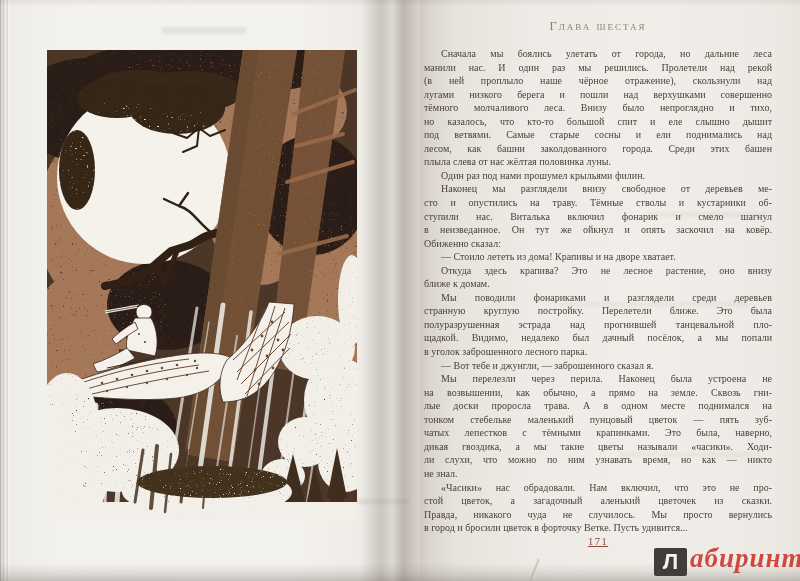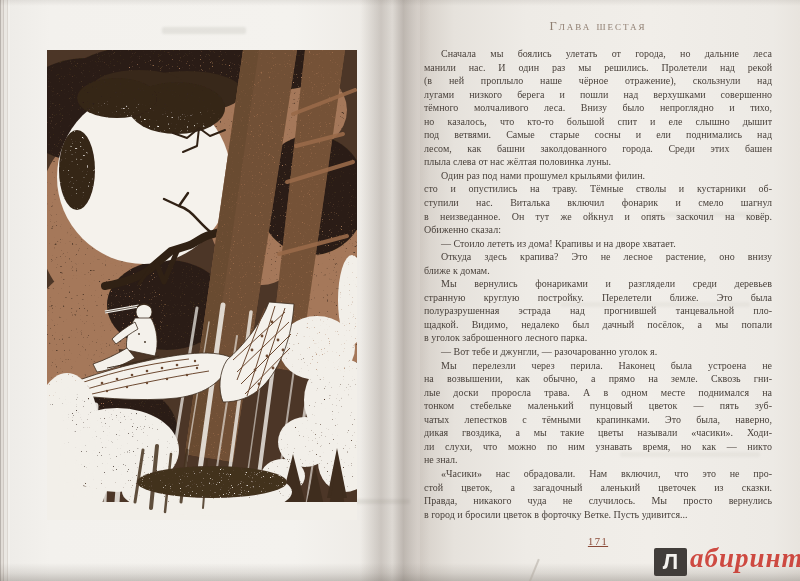--- a/index.html
+++ b/index.html
@@ -258,41 +258,42 @@
         <div class="line">тёмного молчаливого леса. Внизу было непроглядно и тихо,</div>
         <div class="line">но казалось, что кто-то большой спит и еле слышно дышит</div>
         <div class="line">под ветвями. Самые старые сосны и ели поднимались над</div>
         <div class="line">лесом, как башни заколдованного города. Среди этих башен</div>
         <div class="line last">плыла слева от нас жёлтая половинка луны.</div>
       </div>
       <div class="para">
         <div class="line first last">Один раз под нами прошумел крыльями филин.</div>
       </div>
       <div class="para">
+        <div class="line first">Наконец мы разглядели внизу свободное от деревьев ме-</div>
         <div class="line">сто и опустились на траву. Тёмные стволы и кустарники об-</div>
         <div class="line">ступили нас. Виталька включил фонарик и смело шагнул</div>
         <div class="line">в неизведанное. Он тут же ойкнул и опять заскочил на ковёр.</div>
         <div class="line last">Обиженно сказал:</div>
       </div>
       <div class="para">
         <div class="line first last">— Стоило лететь из дома! Крапивы и на дворе хватает.</div>
       </div>
       <div class="para">
         <div class="line first">Откуда здесь крапива? Это не лесное растение, оно внизу</div>
         <div class="line last">ближе к домам.</div>
       </div>
       <div class="para">
-        <div class="line first">Мы вернулись фонариками и разглядели среди деревьев</div>
+        <div class="line first">Мы поводили фонариками и разглядели среди деревьев</div>
         <div class="line">странную круглую постройку. Перелетели ближе. Это была</div>
         <div class="line">полуразрушенная эстрада над прогнившей танцевальной пло-</div>
         <div class="line">щадкой. Видимо, недалеко был дачный посёлок, а мы попали</div>
         <div class="line last">в уголок заброшенного лесного парка.</div>
       </div>
       <div class="para">
-        <div class="line first last">— Вот тебе и джунгли, — разочарованно уголок я.</div>
+        <div class="line first last">— Вот тебе и джунгли, — заброшенного сказал я.</div>
       </div>
       <div class="para">
         <div class="line first">Мы перелезли через перила. Наконец была устроена не</div>
         <div class="line">на возвышении, как обычно, а прямо на земле. Сквозь гни-</div>
         <div class="line">лые доски проросла трава. А в одном месте поднимался на</div>
         <div class="line">тонком стебельке маленький пунцовый цветок — пять зуб-</div>
         <div class="line">чатых лепестков с тёмными крапинками. Это была, наверно,</div>
         <div class="line">дикая гвоздика, а мы такие цветы называли «часики». Ходи-</div>
         <div class="line">ли слухи, что можно по ним узнавать время, но как — никто</div>
         <div class="line last">не знал.</div>

